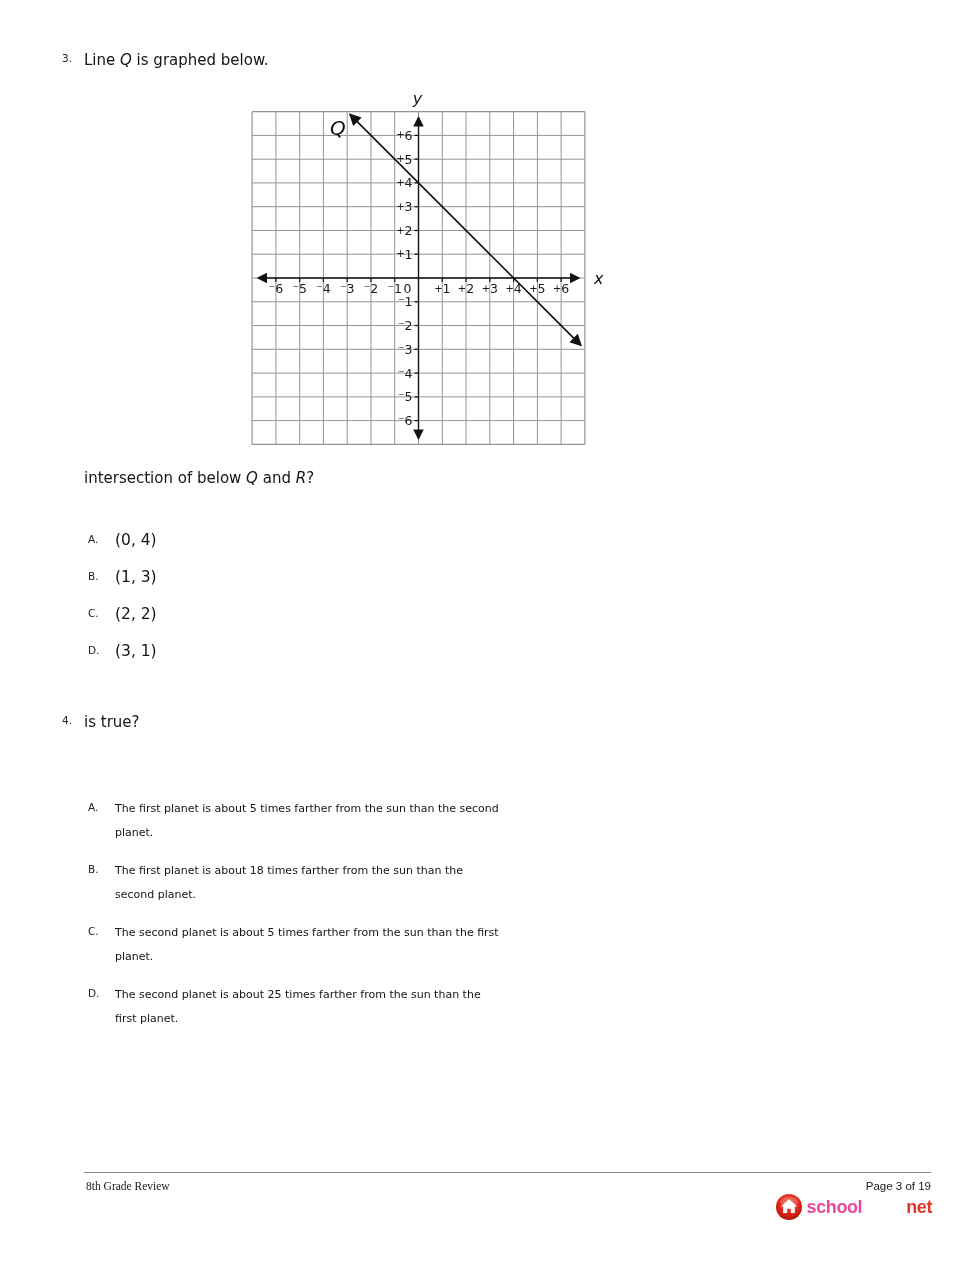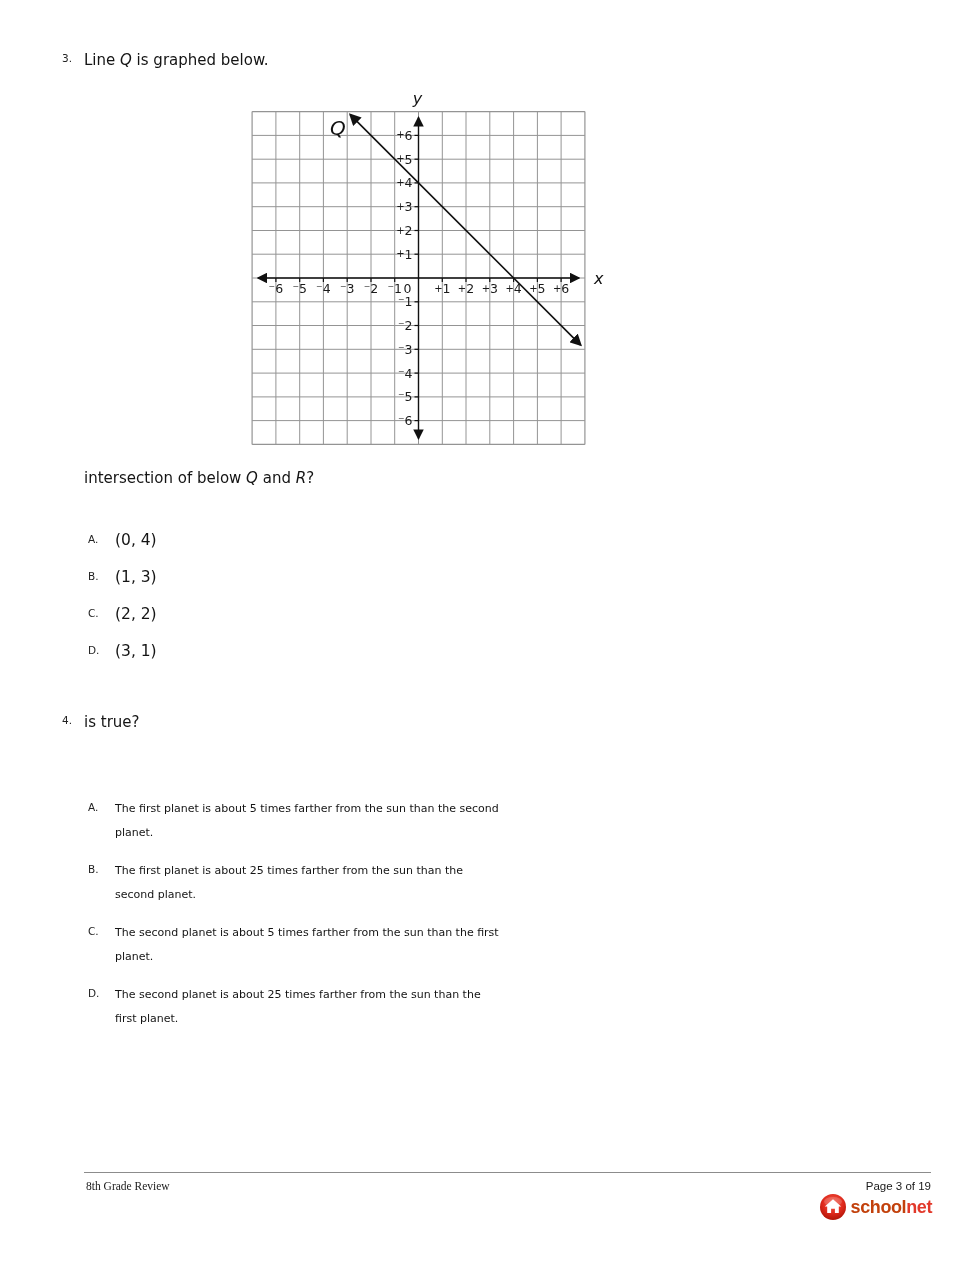--- a/index.html
+++ b/index.html
@@ -163,21 +163,21 @@
     </div>
 
   <div class="abs opts4">
     <div class="opt">
       <span class="letter">A.</span>
       <span class="otext">The first planet is about 5 times farther from the sun than the second
 planet.</span>
     </div>
     <div class="opt">
       <span class="letter">B.</span>
-      <span class="otext">The first planet is about 25 times farther from the sun than the
+      <span class="otext">The first planet is about 18 times farther from the sun than the
 second planet.</span>
     </div>
     <div class="opt">
       <span class="letter">C.</span>
       <span class="otext">The second planet is about 5 times farther from the sun than the first
 planet.</span>
     </div>
     <div class="opt">
       <span class="letter">D.</span>
       <span class="otext">The second planet is about 25 times farther from the sun than the
@@ -196,17 +196,17 @@
           <stop offset="0" stop-color="#f3604f"></stop>
           <stop offset="0.55" stop-color="#e02a1c"></stop>
           <stop offset="1" stop-color="#a81104"></stop>
         </radialGradient>
       </defs>
       <circle cx="14" cy="14" r="13" fill="url(#lg)"></circle>
       <path fill="#ffffff" fill-rule="evenodd" d="M14 6.2 L5.8 13.4 h2.4 v6.6 h11.6 v-6.6 h2.4 Z M12.1 20 v-4.2 h3.8 V20 Z"></path>
       <ellipse cx="14" cy="8.5" rx="9" ry="4.5" fill="#ffffff" opacity="0.18"></ellipse>
     </svg>
     <div class="wordmark">
-      <span style="color: #c2410c;">school</span><span style="color: rgb(226, 56, 42);">net</span>
+      <span style="color: #ec4899;">school</span><span style="color: rgb(226, 56, 42); padding-left: 44px;">net</span>
     </div>
   </div>
 
 </div>
 
 </body></html>

